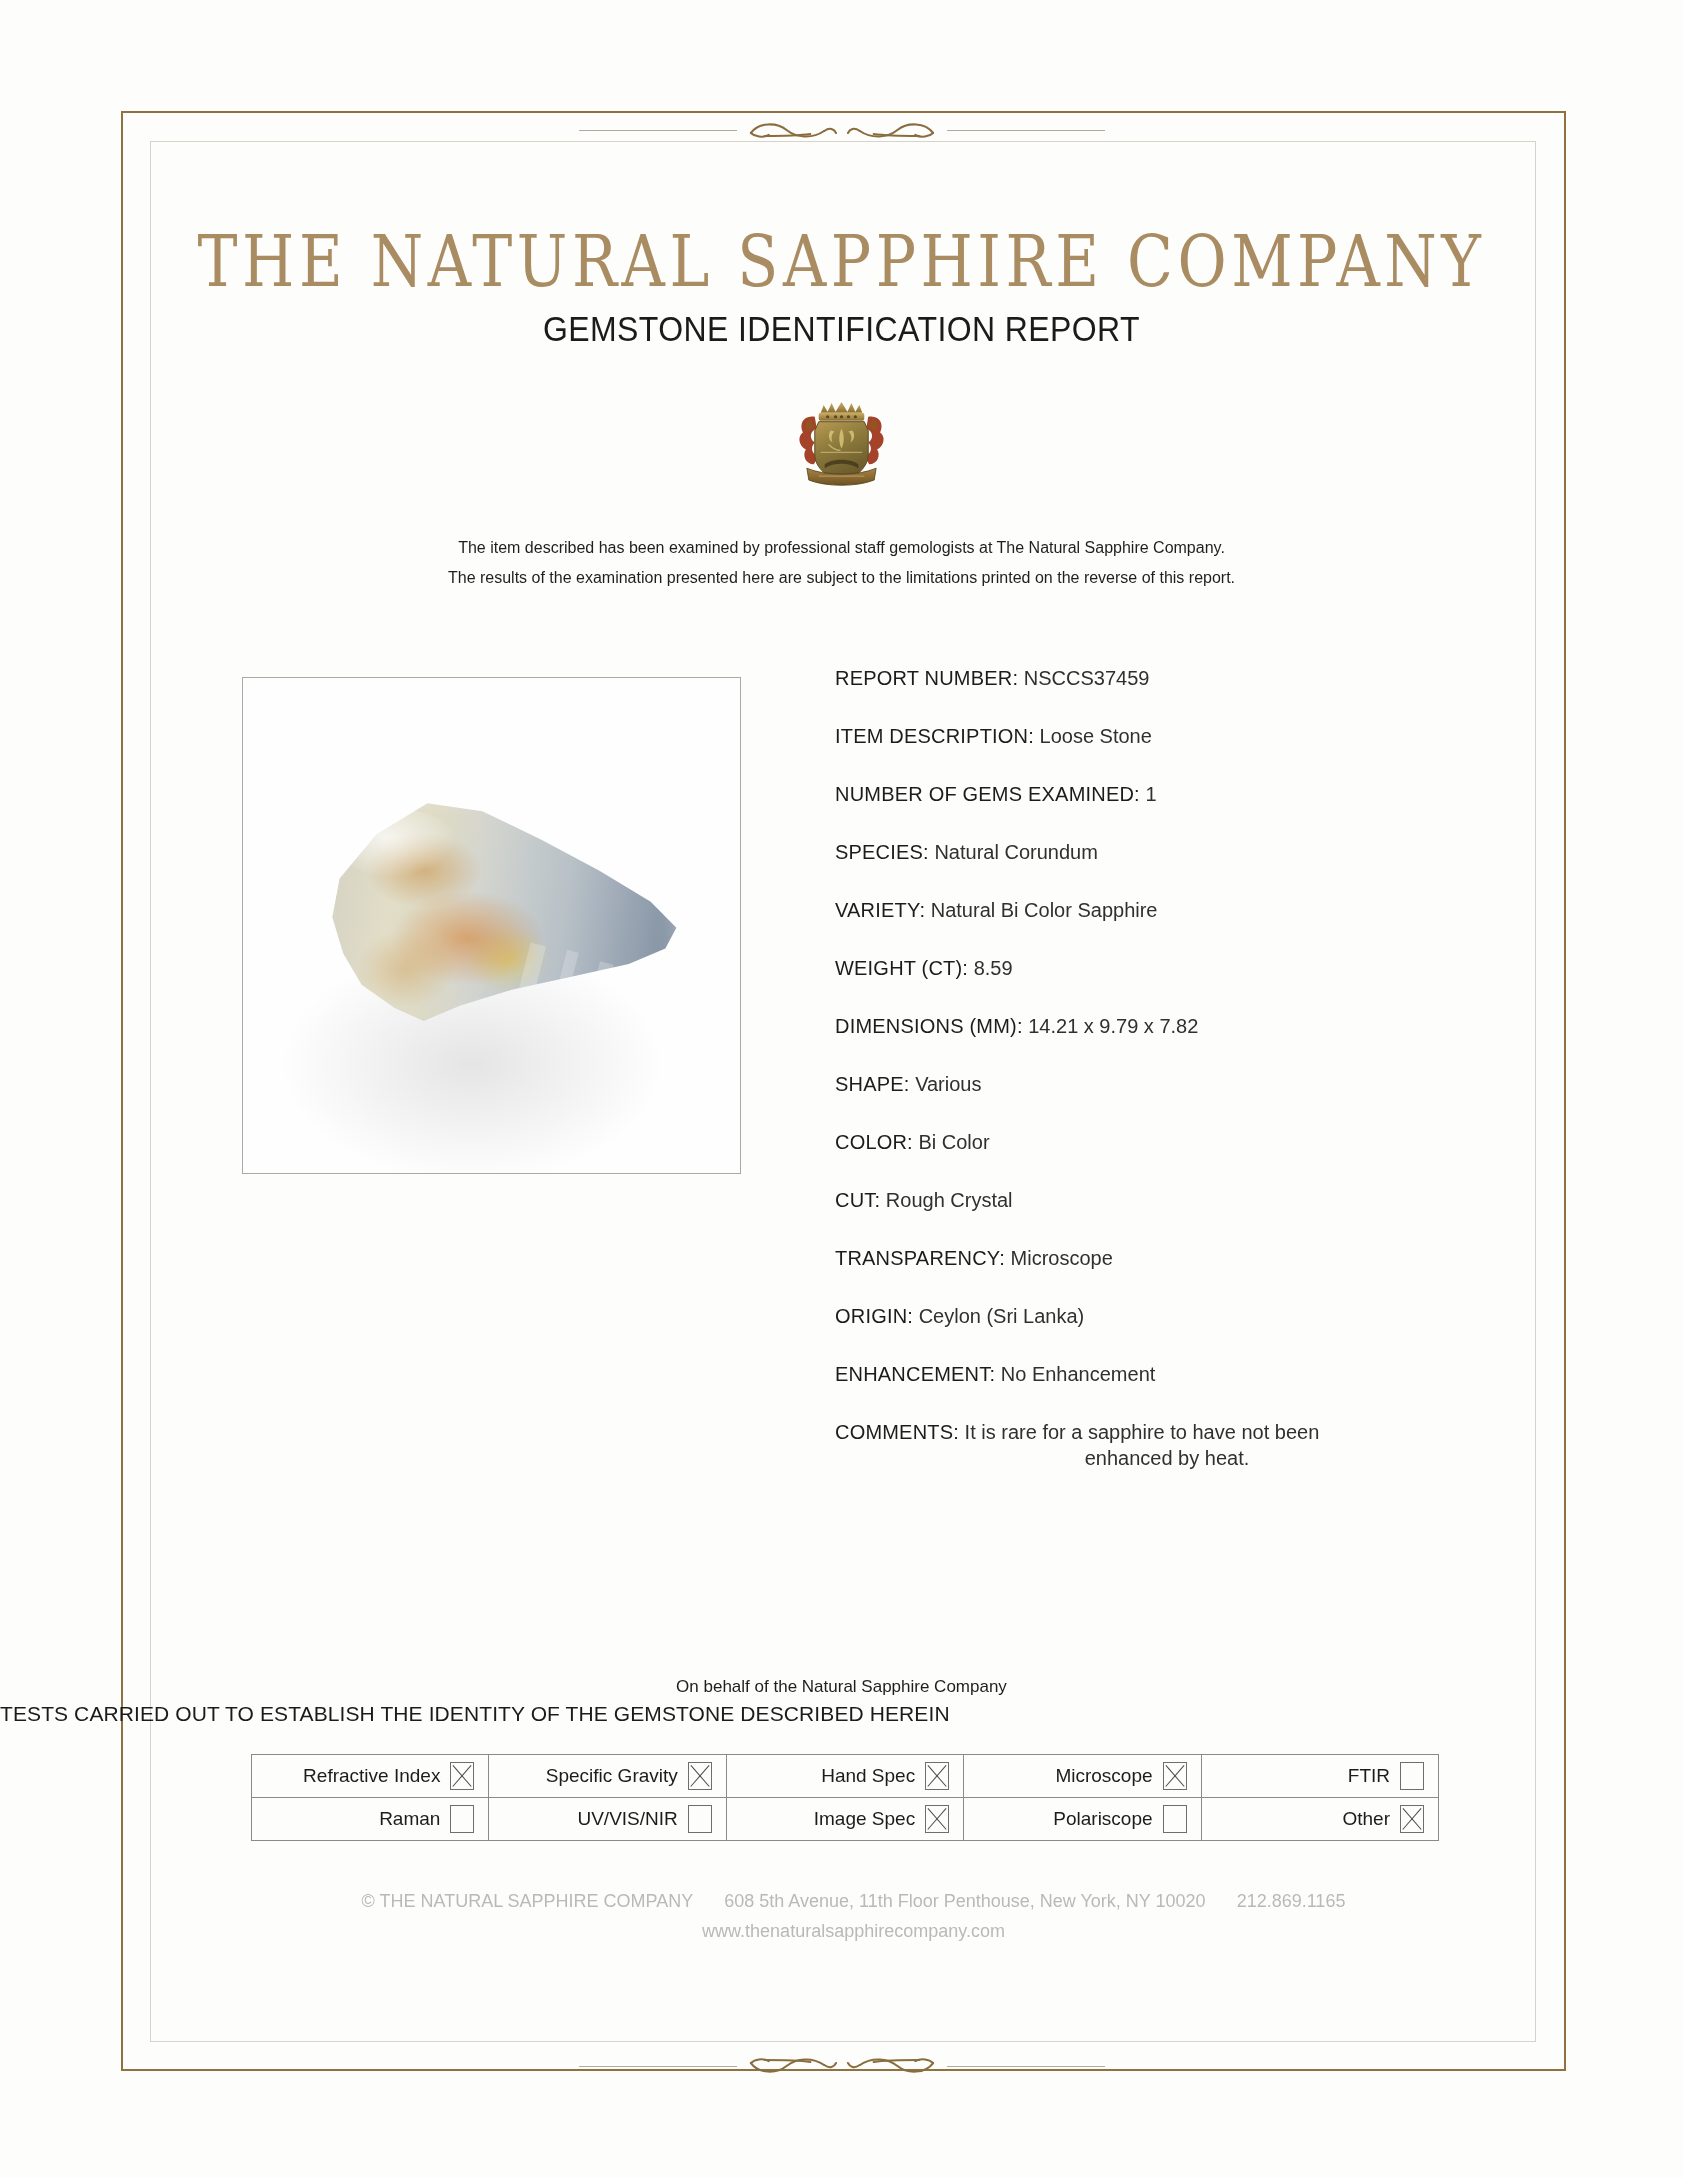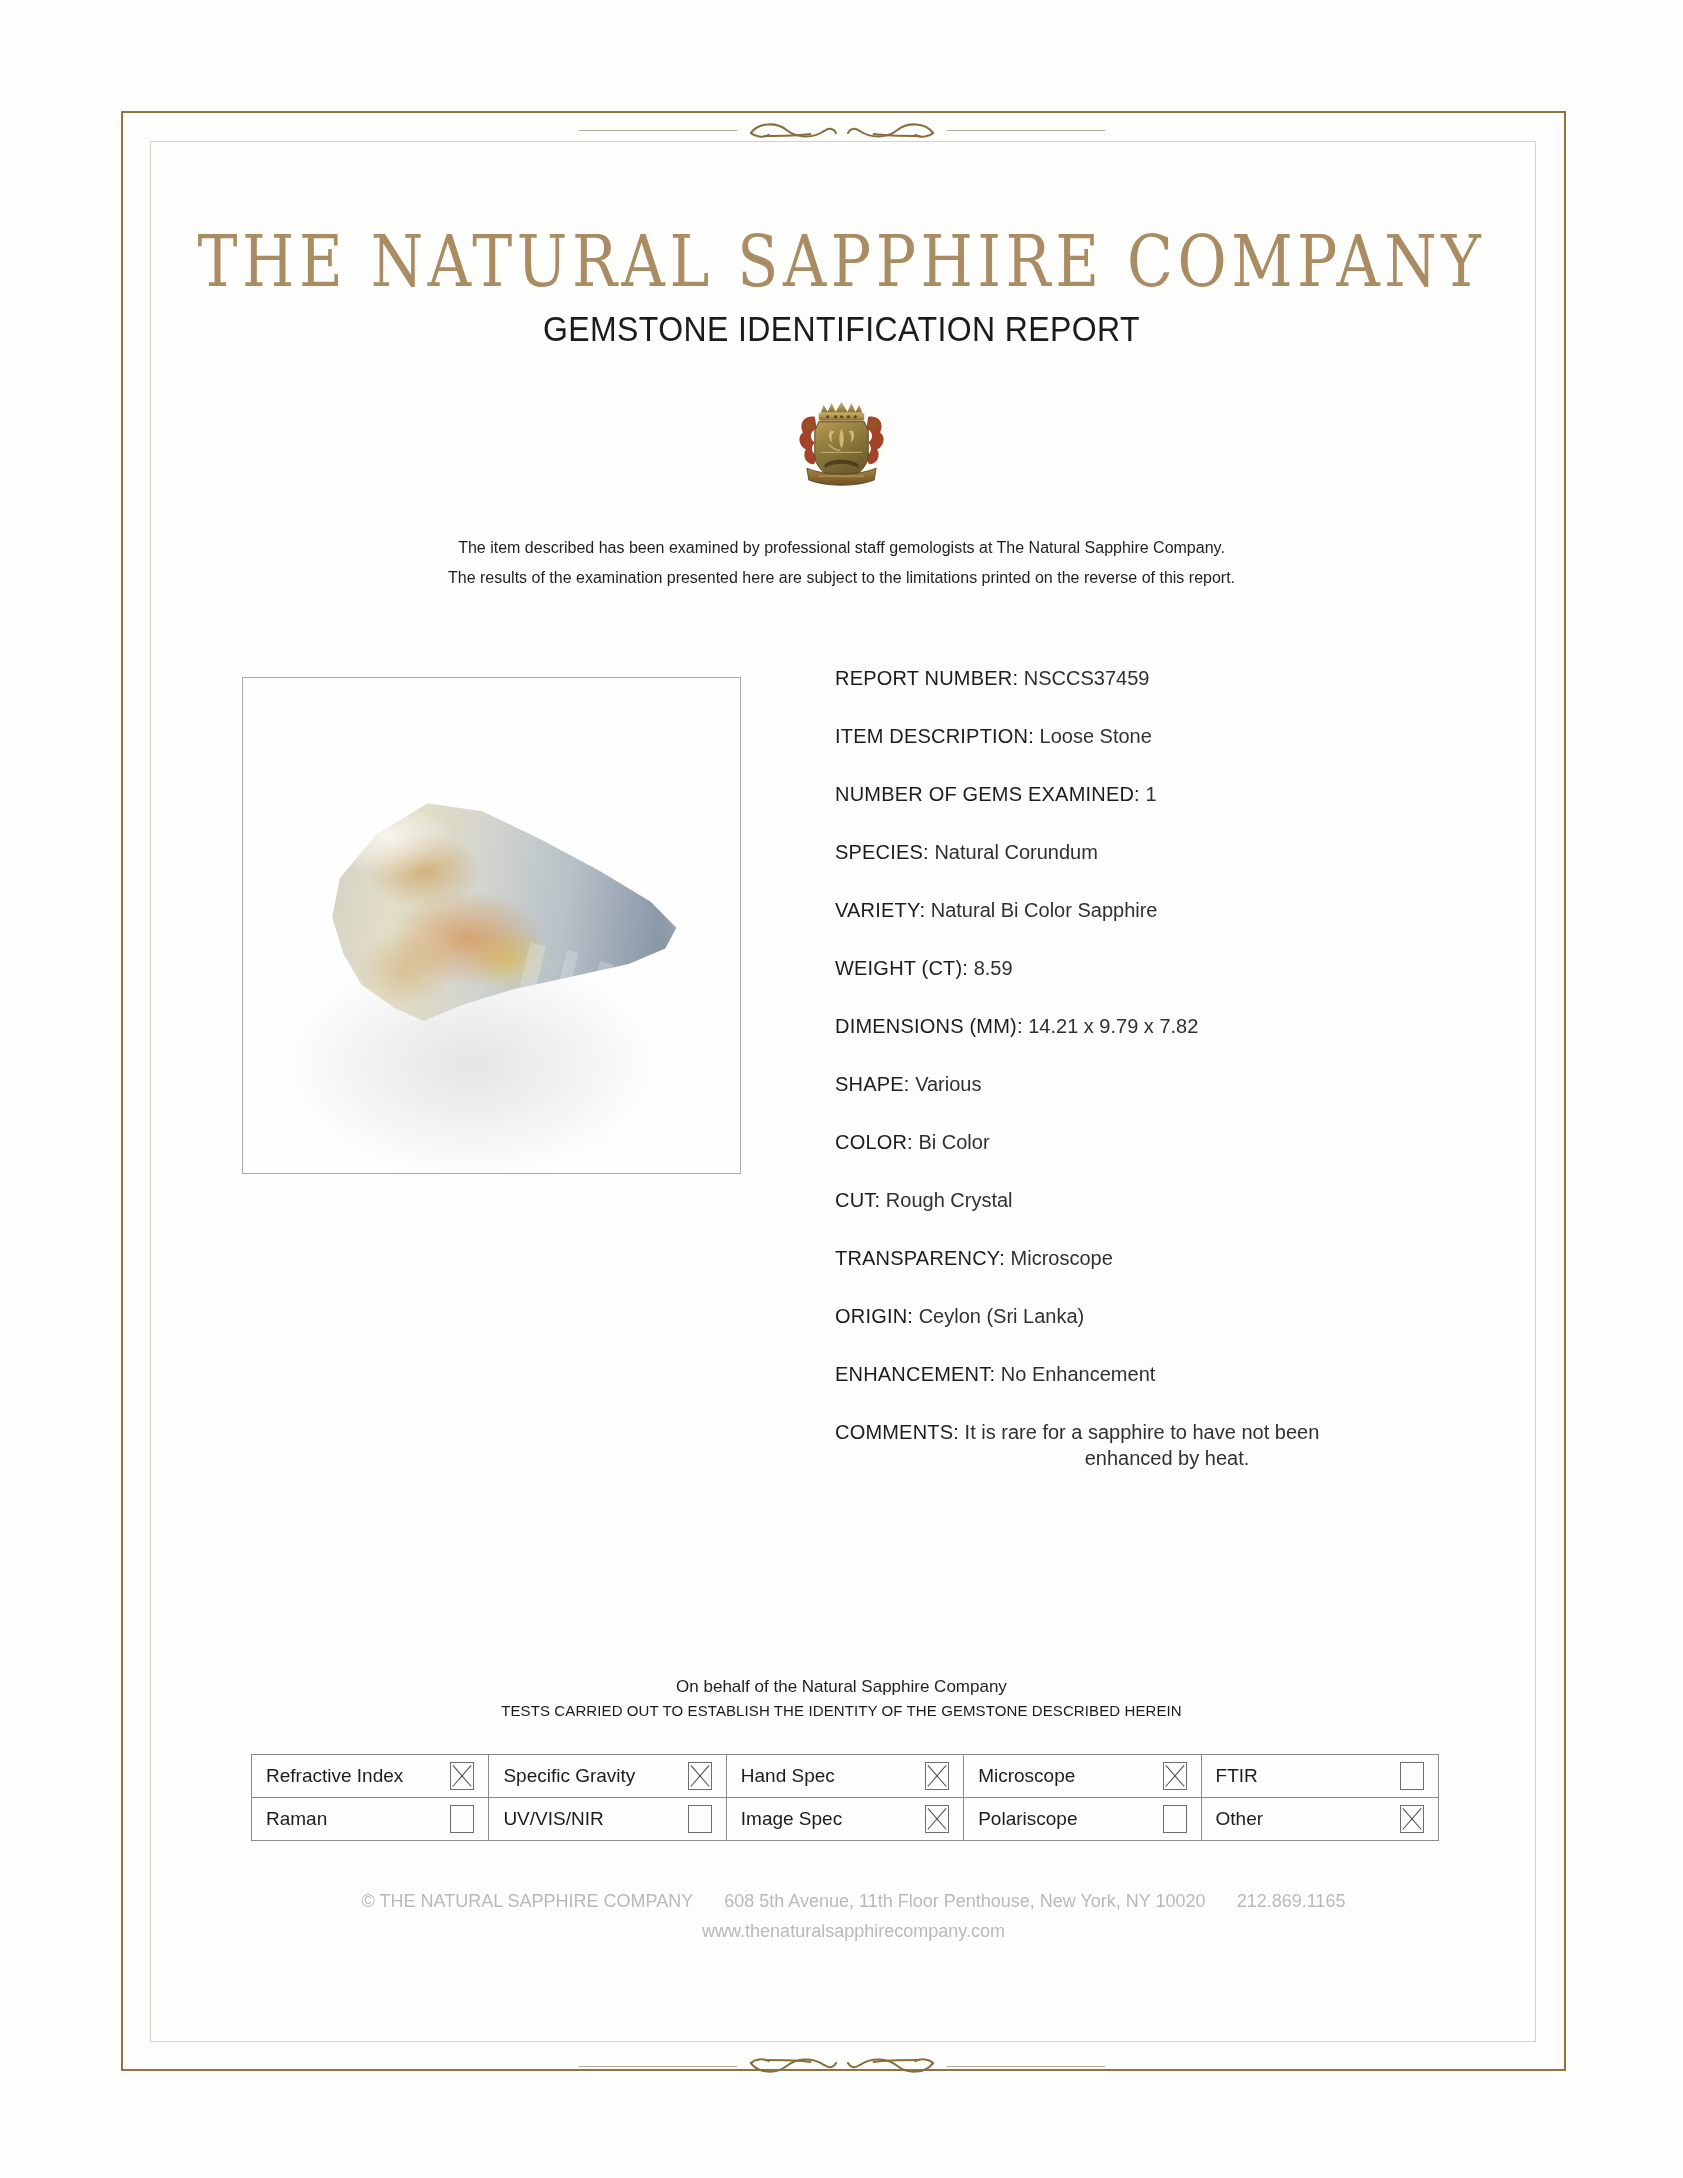--- a/index.html
+++ b/index.html
@@ -96,34 +96,34 @@
   .detail-value{color:#303030;}
   .detail-row.comments{position:relative;}
   .comments-line2{display:block;text-align:center;padding-left:95px;padding-right:65px;}
 
   
   .behalf{
     position:absolute;left:0;top:1677px;width:1683px;text-align:center;
     font-size:17px;color:#1f1f1f;
   }
   .tests-heading{
-    position:absolute;left:0;top:1702px;width:1683px;text-align:center;
-    font-size:15px;color:#1b1b1b;letter-spacing:0.1px;
+    position:absolute;left:0;top:1702px;width:1683px;text-align:left;
+    font-size:21px;color:#1b1b1b;letter-spacing:0.1px;
   }
 
   
   .tests-table{
     position:absolute;left:251px;top:1754px;width:1188px;
     border-collapse:collapse;table-layout:fixed;
   }
   .tests-table td{
     border:1.3px solid #8a8a8a;height:42px;padding:0 14px;
     font-size:19px;color:#1c1c1c;vertical-align:middle;
   }
-  .cell-inner{display:flex;align-items:center;justify-content:space-between;}
+  .cell-inner{display:flex;align-items:center;justify-content:flex-end;}
   .chk{
     width:22px;height:26px;border:1.3px solid #6e6e6e;display:inline-block;
     position:relative;flex:0 0 auto;margin-left:10px;
   }
   .chk.checked::before,.chk.checked::after{
     content:"";position:absolute;left:50%;top:50%;width:28px;height:1.2px;background:#4a4a4a;
   }
   .chk.checked::before{transform:translate(-50%,-50%) rotate(49deg);}
   .chk.checked::after{transform:translate(-50%,-50%) rotate(-49deg);}
 

